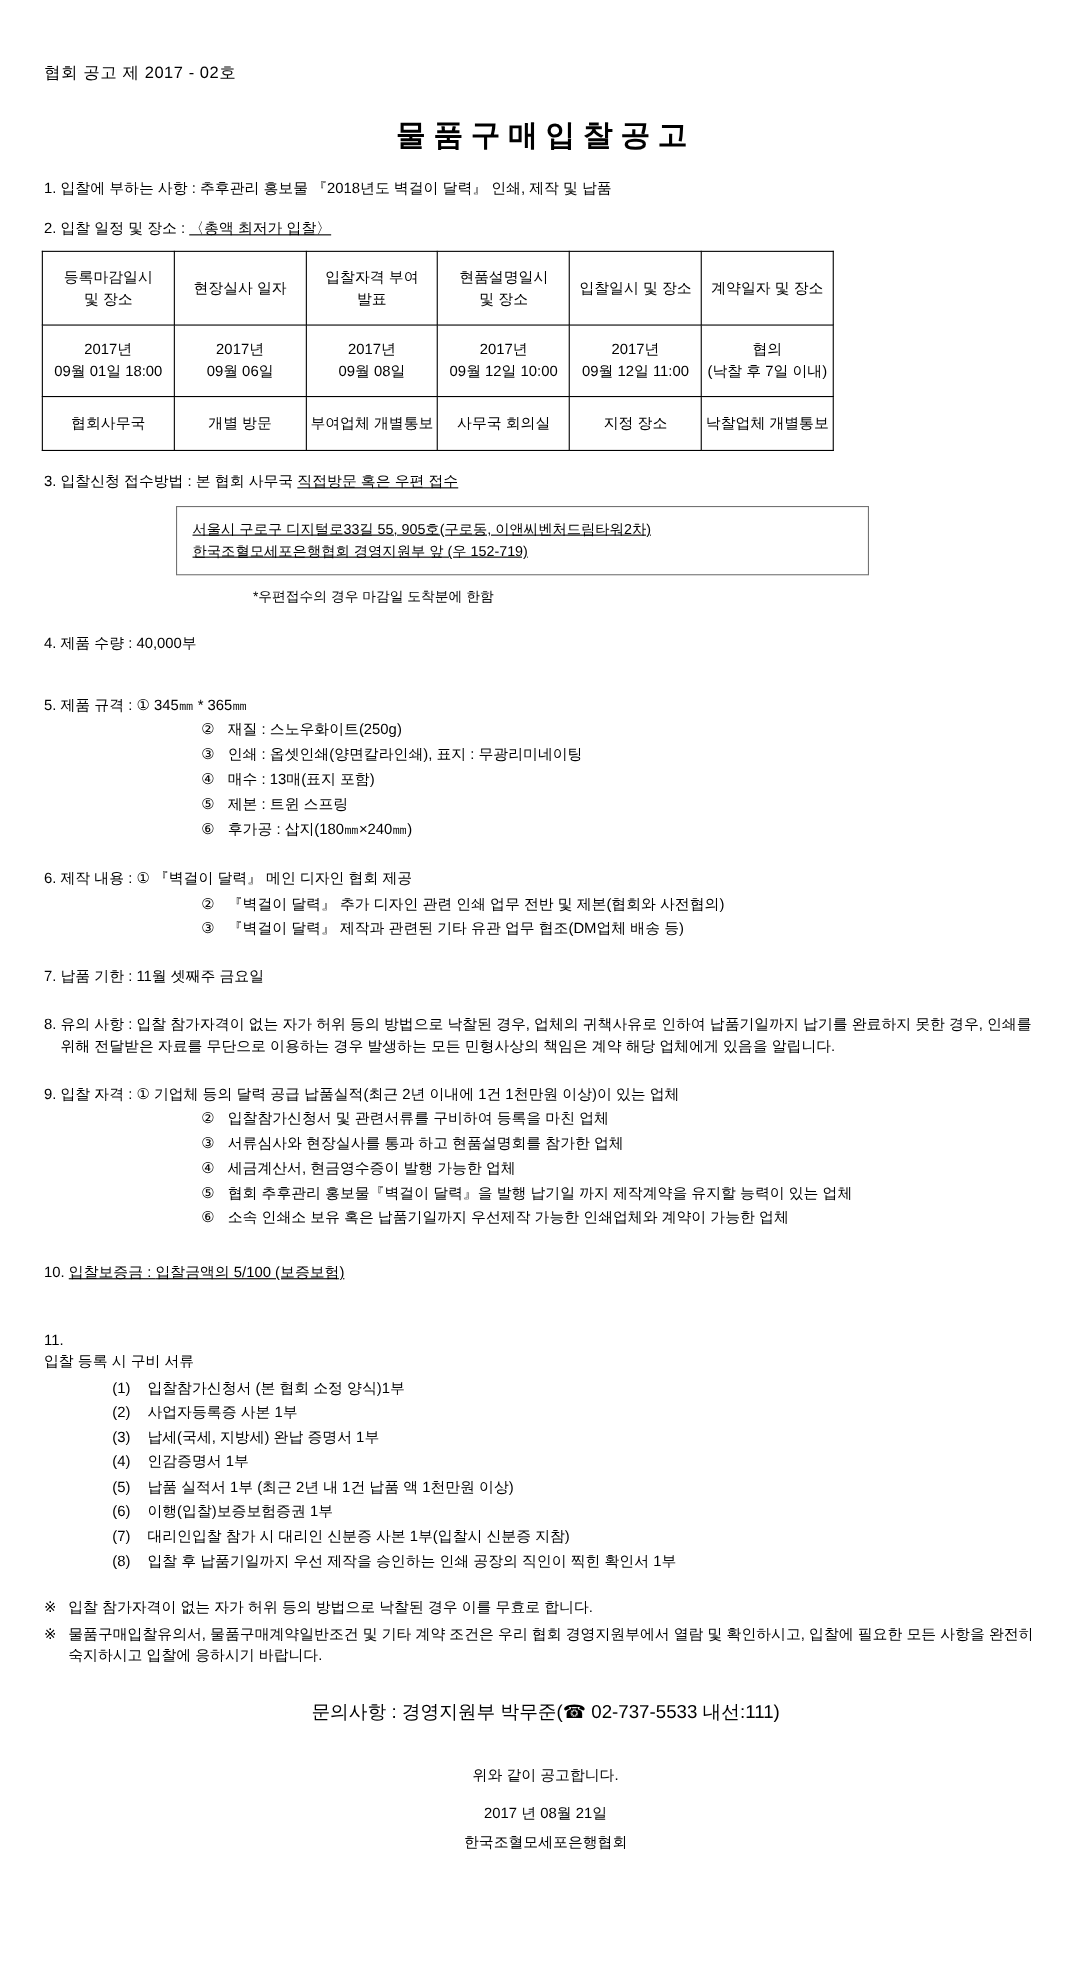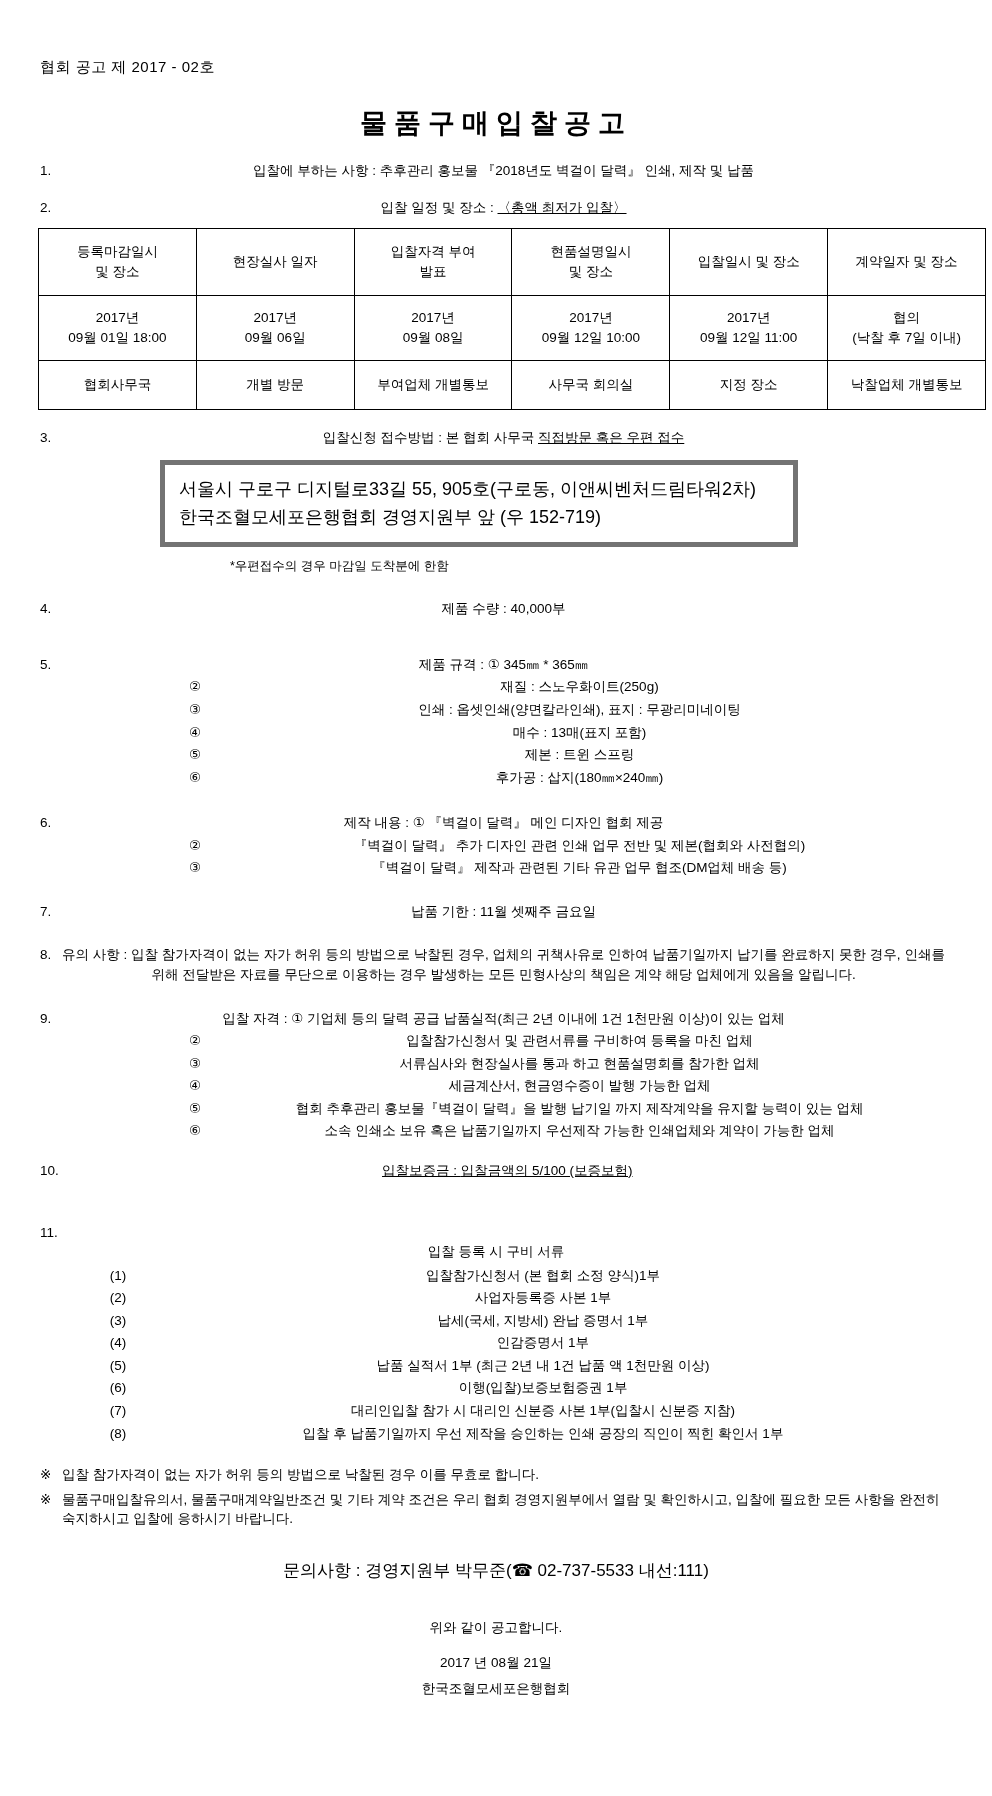--- a/index.html
+++ b/index.html
@@ -42,32 +42,31 @@
     display: flex;
     margin-top: 18px;
     font-size: 13.5px;
   }
   .item .num {
     flex: 0 0 auto;
     white-space: pre;
   }
   .item .txt {
     flex: 1 1 auto;
-    text-align: center;
   }
   .underline {
     text-decoration: underline;
   }
   .bold {
     font-weight: normal;
   }
   table.bid-table {
     border-collapse: collapse;
     margin: 10px 0 0 38px;
-    width: 948px;
+    width: 720px;
     table-layout: fixed;
   }
   table.bid-table td {
     border: 1px solid #000000;
     text-align: center;
     vertical-align: middle;
     font-size: 13.5px;
     padding: 7px 2px;
     line-height: 1.5;
   }
@@ -75,25 +74,26 @@
     height: 52px;
   }
   table.bid-table tr.row-date td {
     height: 50px;
   }
   table.bid-table tr.row-place td {
     height: 34px;
   }
   .addr-box {
     margin: 12px 0 0 160px;
-    border: 5px solid #737373;
+    border: 1px solid #737373;
     width: 600px;
     padding: 10px 14px;
-    font-size: 18px;
+    font-size: 13px;
     line-height: 1.6;
+    text-decoration: underline;
   }
   .addr-note {
     margin: 10px 0 0 230px;
     font-size: 12.5px;
   }
   .sub-line {
     display: flex;
     margin-top: 3px;
   }
   .sub-line .mark {
@@ -316,21 +316,21 @@
             <span class="body">협회 추후관리 홍보물『벽걸이 달력』을 발행 납기일 까지 제작계약을 유지할 능력이 있는 업체</span>
           </div>
           <div class="sub-line">
             <span class="mark">⑥</span>
             <span class="body">소속 인쇄소 보유 혹은 납품기일까지 우선제작 가능한 인쇄업체와 계약이 가능한 업체</span>
           </div>
         </div>
       </span>
     </div>
 
-    <div class="item" style="margin-top:20px;">
+    <div class="item" style="margin-top:30px;">
       <span class="num">10. </span>
       <span class="txt"><span class="underline">입찰보증금 : </span><span class="underline">입찰금액의 5/100 (보증보험)</span></span>
     </div>
 
     <div class="item" style="margin-top:42px;flex-direction:column;">
       <span class="num">11. </span>
       <span class="txt">
         <span>입찰 등록 시 구비 서류</span>
         <div class="docs-list">
           <div class="sub-line">

